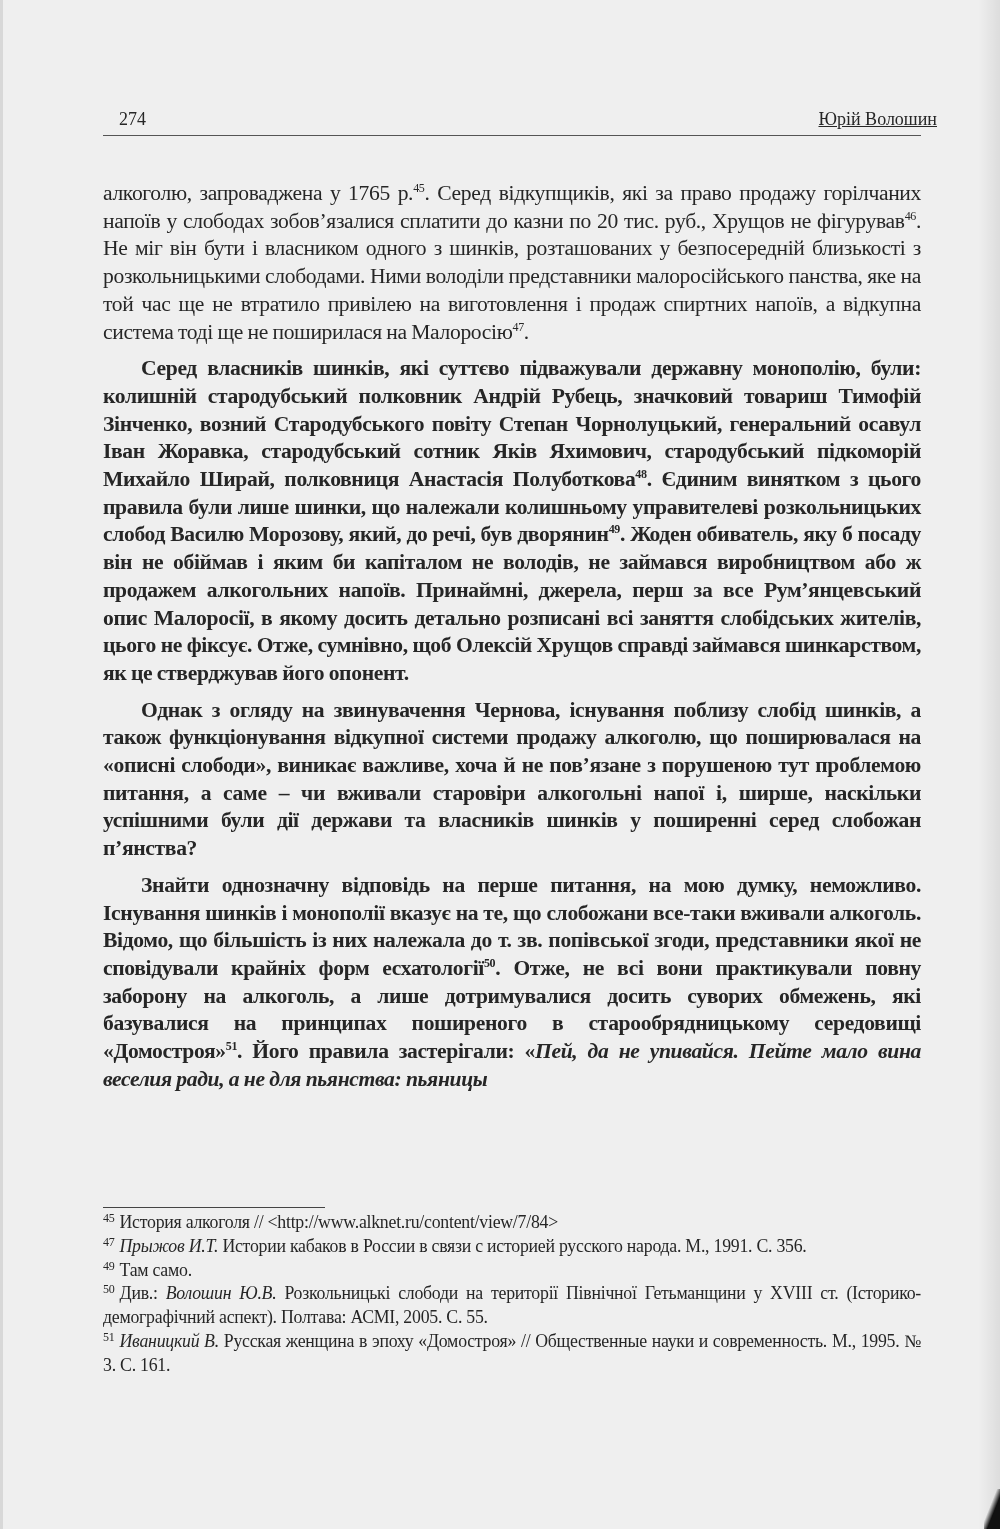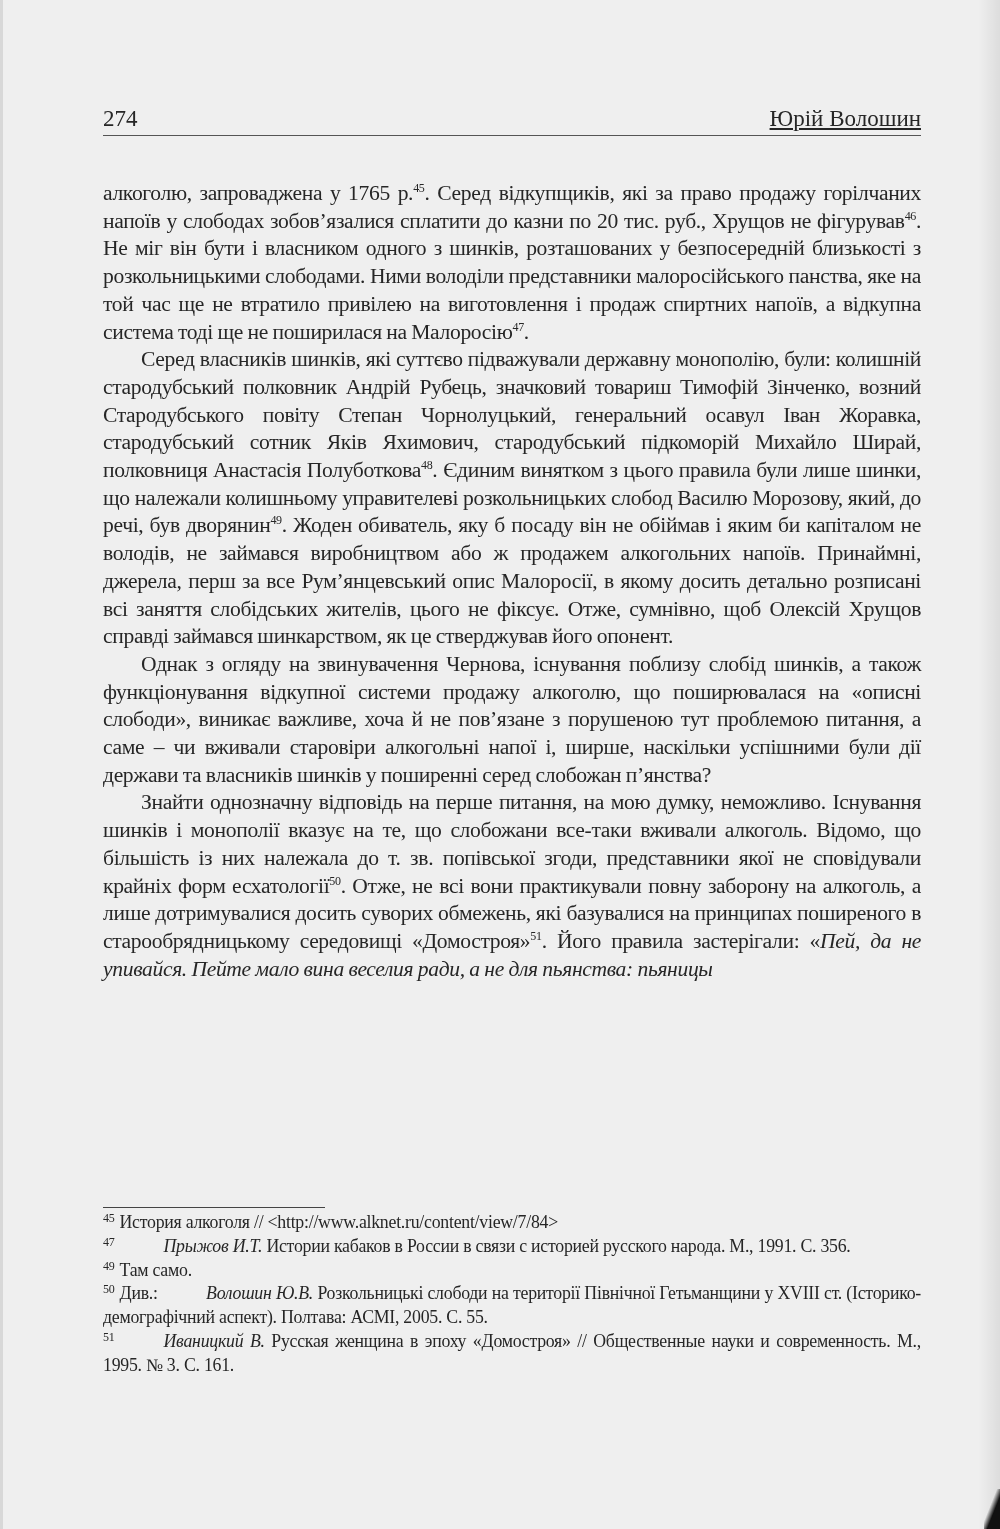--- a/index.html
+++ b/index.html
@@ -16,53 +16,53 @@
   }
   .page-right-shadow {
     position: absolute; right: 0; top: 0; width: 22px; height: 1529px;
     background: linear-gradient(to right, rgba(0,0,0,0), rgba(0,0,0,0.08));
   }
   .corner-dark {
     position: absolute; right: 0; bottom: 0; width: 16px; height: 40px;
     background: linear-gradient(to bottom right, rgba(0,0,0,0) 40%, #111 60%);
   }
   .running-head {
-    position: absolute; left: 103px; top: 104px; width: 818px; height: 30px;
-    font-size: 23px; line-height: 30px;
+    position: absolute; left: 119px; top: 104px; width: 818px; height: 30px;
+    font-size: 18px; line-height: 30px;
   }
   .page-number { position: absolute; left: 0; top: 0; }
   .running-author { position: absolute; right: 0; top: 0; text-decoration: underline; }
   .head-rule {
     position: absolute; left: 103px; top: 135px; width: 818px; height: 0;
     border-top: 1px solid #555;
   }
   .body-text {
     position: absolute; left: 103px; top: 180px; width: 818px;
     font-size: 21.6px; line-height: 27.7px;
     text-align: justify;
     letter-spacing: -0.35px;
     word-spacing: -0.5px;
   }
   .para { margin: 0; text-indent: 38px; }
   .para.first { text-indent: 0; }
-  .para + .para { margin-top: 0; }
+  .para + .para { margin-top: 9px; font-weight: bold; }
   .para span { }
   sup { font-size: 12px; line-height: 0; vertical-align: 8px; }
   .quote { font-style: italic; }
   .fn-rule {
     position: absolute; left: 103px; top: 1207px; width: 222px; height: 0;
     border-top: 1px solid #444;
   }
   .footnotes {
     position: absolute; left: 103px; top: 1211px; width: 818px;
     font-size: 17.8px; line-height: 23.8px; letter-spacing: -0.25px;
   }
   .fn { margin: 0 0 0 0; text-align: justify; }
   .fn .num { font-size: 12px; vertical-align: 6px; line-height: 0; margin-right: 5px; }
-  .fn .author { font-style: italic; margin-left: 44px; }
+  .fn .author { font-style: italic; }
 </style>
 </head>
 <body>
 
 <div class="page-left-edge"></div>
 <div class="page-right-shadow"></div>
 <div class="corner-dark"></div>
 
 <div class="running-head">
   <span class="page-number">274</span>

